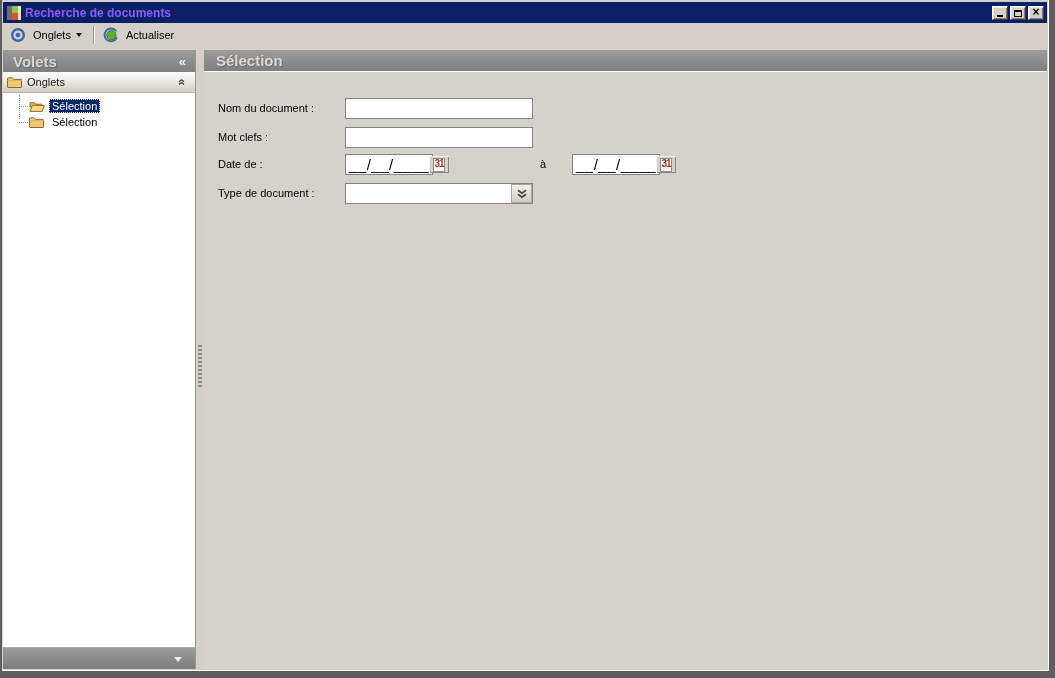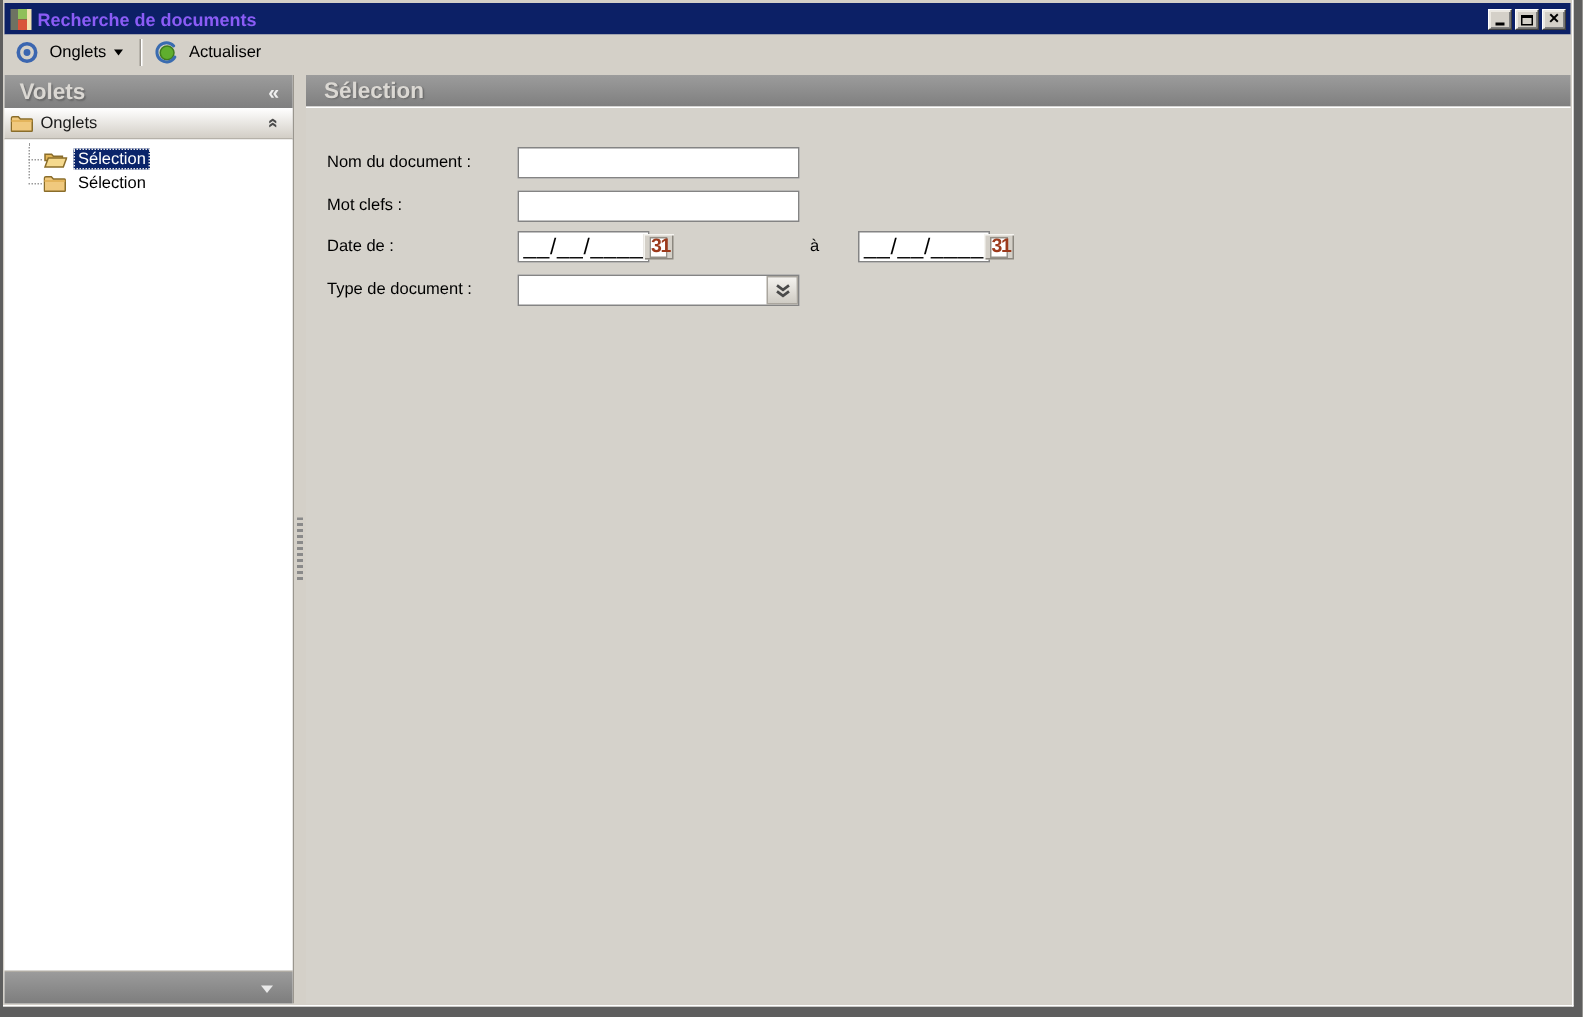--- a/index.html
+++ b/index.html
@@ -74,21 +74,21 @@
   .f-input { position:absolute; left:141px; width:188px; height:21px; border:1px solid #848484; background:#fff;
              font:11px "Liberation Sans", sans-serif; padding:0 3px; box-sizing:border-box; }
   .date-box { position:absolute; width:88px; height:21px; border:1px solid #848484; background:#fff;
               display:flex; align-items:center; }
   .date-mask { flex:1; padding-left:3px; font-size:15px; letter-spacing:0.5px; cursor:text; }
   .cal-btn { width:20px; height:17px; margin-right:1px; background:#d4d0c8; flex:none;
              box-shadow: inset 1px 1px 0 #f5f4f0, inset -1px -1px 0 #8c8880;
              display:flex; align-items:center; justify-content:center; cursor:default; }
   .cal-glyph { width:12px; height:14px; background:#fff; border:1px solid #949088; }
   .cal-bar { height:3px; background:#d0482a; }
-  .cal-day { display:block; font-size:13px; font-weight:bold; color:#9c3a1c; text-align:center; line-height:10px;
+  .cal-day { display:block; font-size:10px; font-weight:bold; color:#9c3a1c; text-align:center; line-height:10px;
              letter-spacing:-1px; }
   .combo { position:absolute; left:141px; width:188px; height:21px; border:1px solid #848484; background:#fff; display:flex; }
   .combo-value { flex:1; padding:3px; }
   .combo-btn { width:21px; height:19px; background:linear-gradient(180deg,#f4f2ee,#cfccc4); border:1px solid #aaa69e;
                display:flex; align-items:center; justify-content:center; cursor:default; }
 </style>
 </head>
 <body>
 
 <div class="window">

